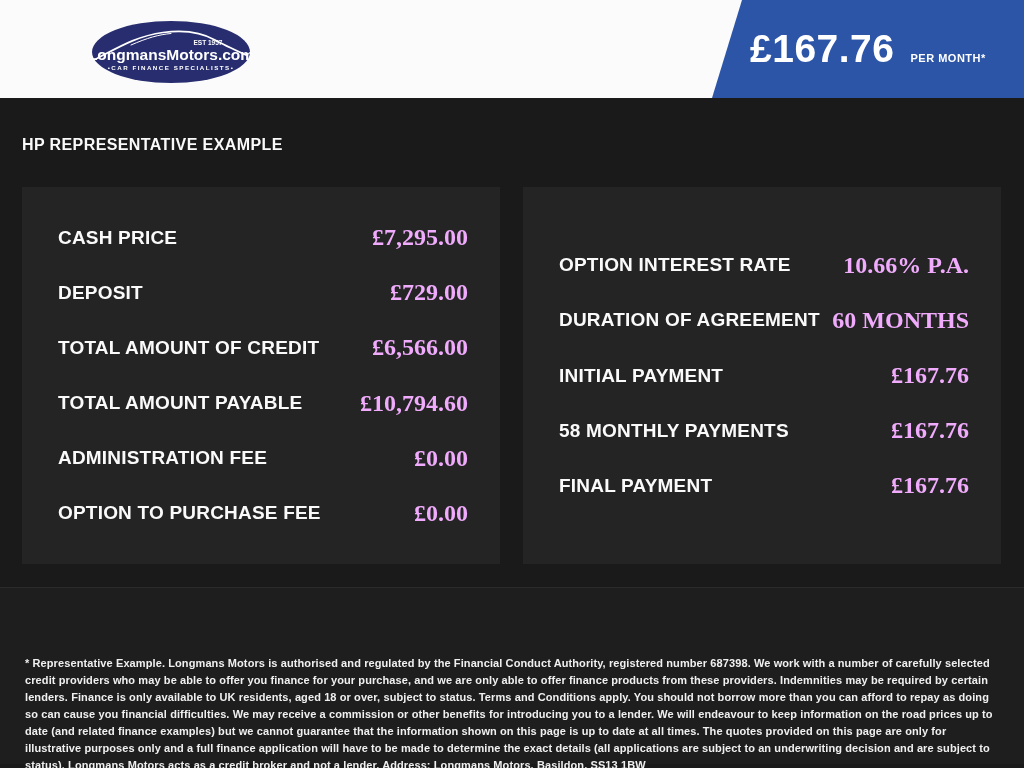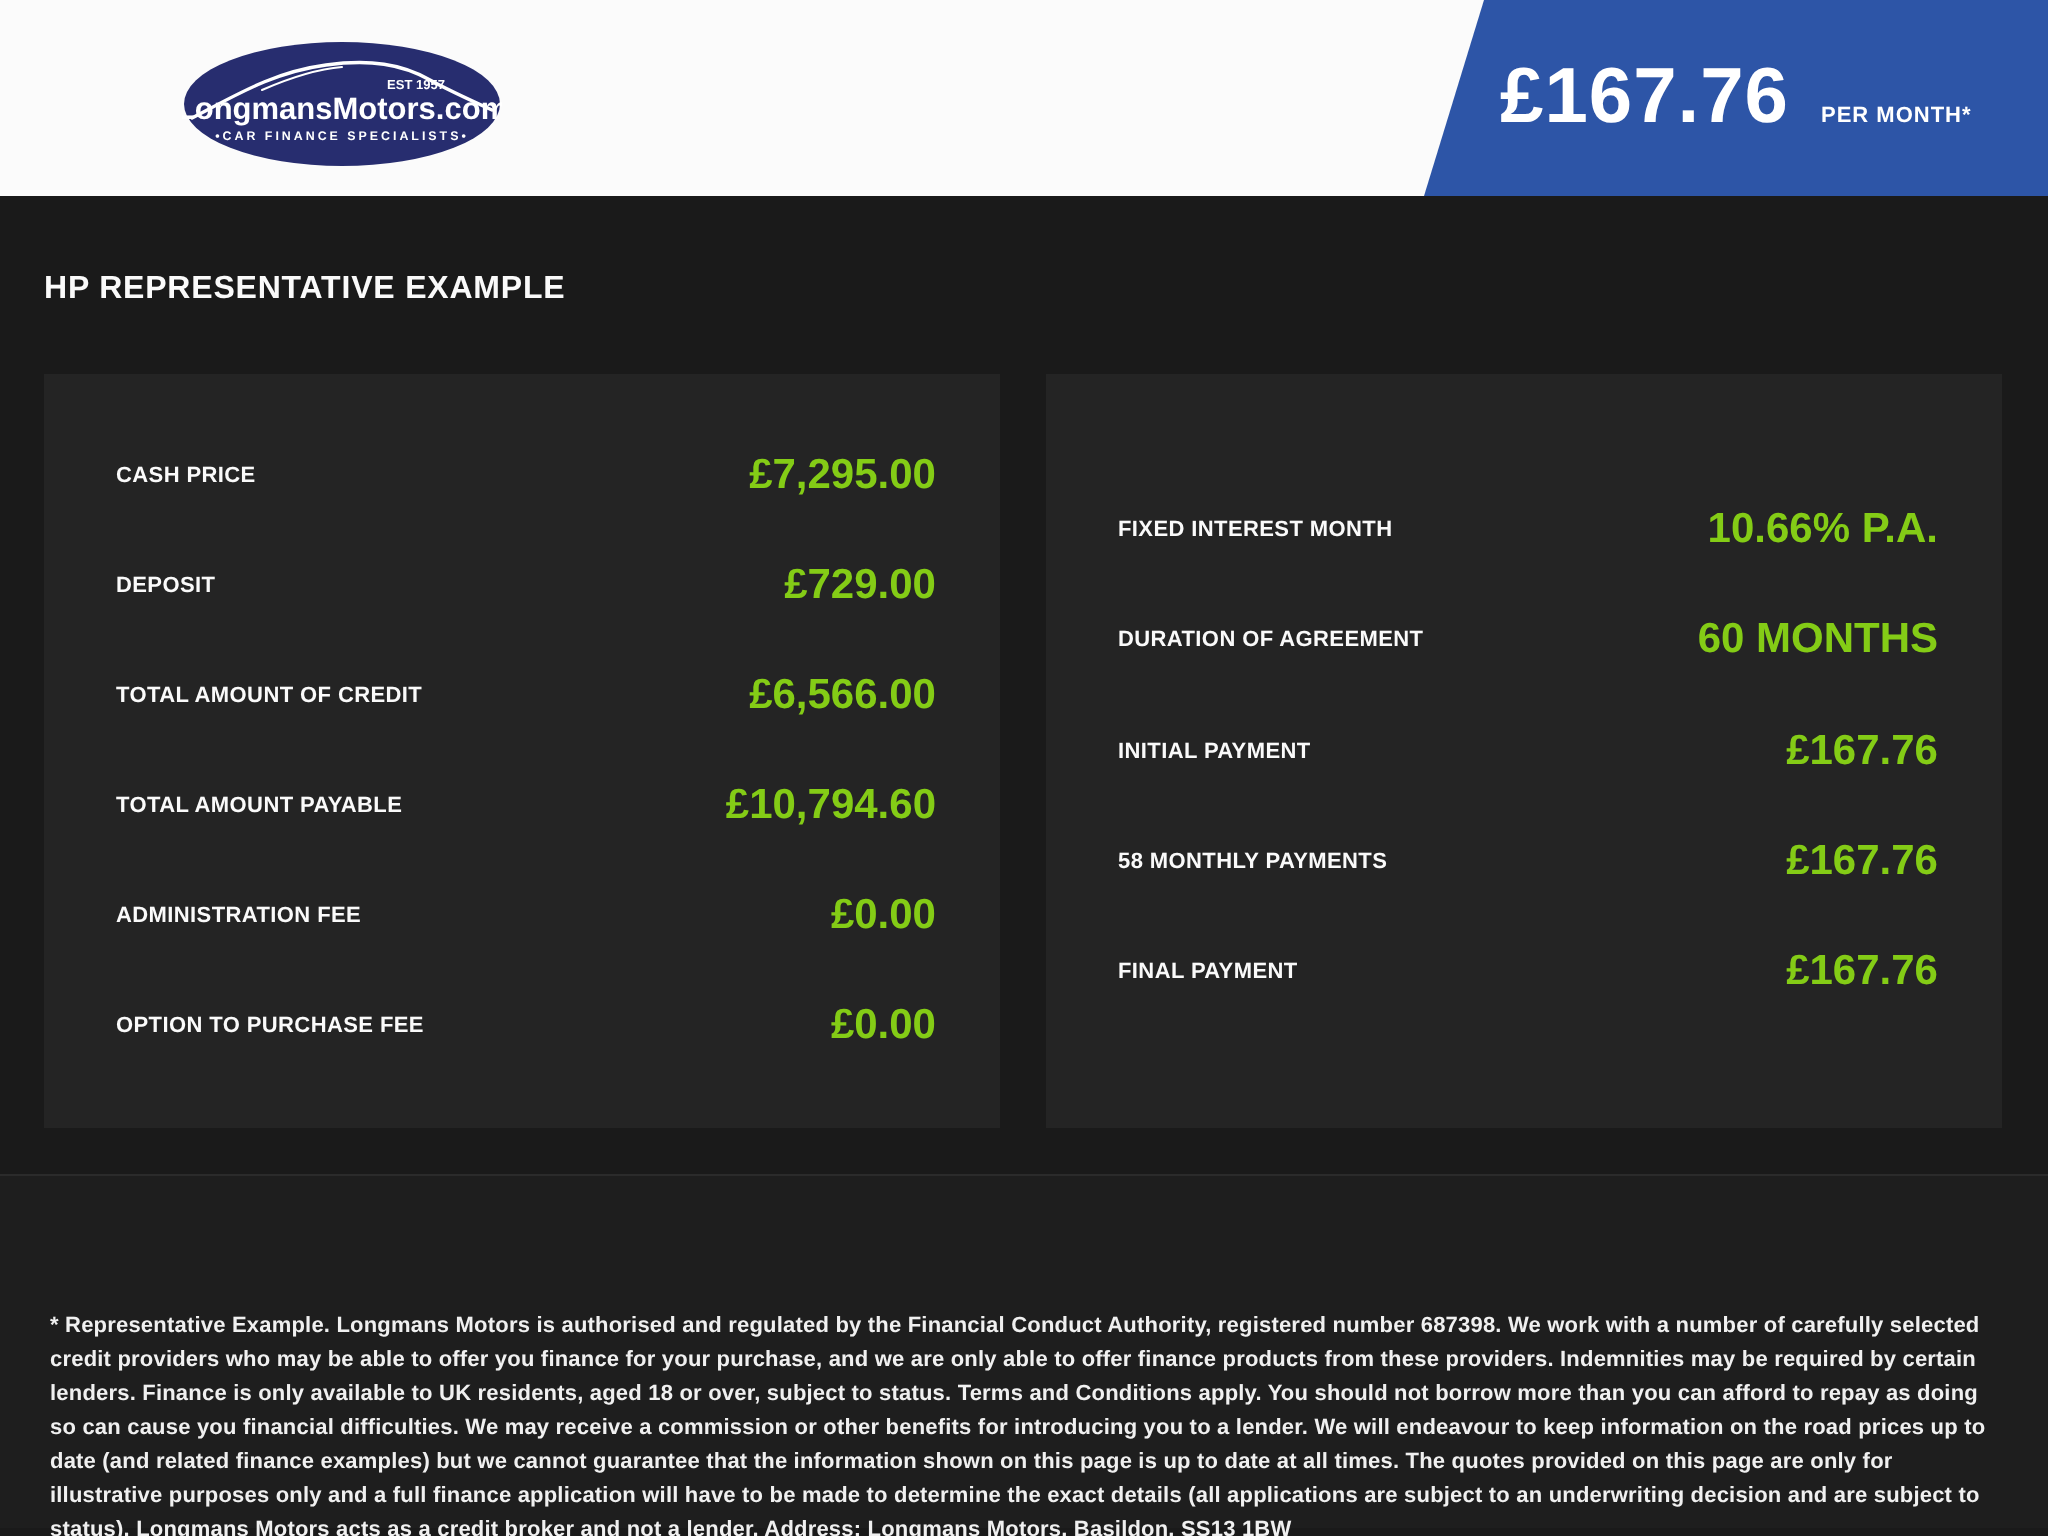--- a/index.html
+++ b/index.html
@@ -77,30 +77,30 @@
   .row {
     height: 55.2px;
     display: flex;
     align-items: center;
     justify-content: space-between;
     padding-left: 36px;
     padding-right: 32px;
   }
   .row-label {
     color: #fafafa;
-    font-size: 11px;
+    font-size: 19px;
     font-weight: bold;
     letter-spacing: 0.2px;
     white-space: nowrap;
   }
   .row-value {
-    color: #84cc16;
-    font-size: 21px;
+    color: #f0abfc;
+    font-size: 24px;
     font-weight: bold;
-    font-family: Liberation Sans, sans-serif;
+    font-family: Liberation Serif, serif;
     white-space: nowrap;
   }
 
   
   .footer {
     margin-top: 23px;
     width: 1024px;
     height: 177px;
     background: #1e1e1e;
     border-top: 1px solid #2b2b2b;
@@ -159,21 +159,21 @@
           <span class="row-label">ADMINISTRATION FEE</span>
           <span class="row-value">£0.00</span>
         </div>
         <div class="row">
           <span class="row-label">OPTION TO PURCHASE FEE</span>
           <span class="row-value">£0.00</span>
         </div>
       </div>
     <div class="panel">
         <div class="row">
-          <span class="row-label">FIXED INTEREST MONTH</span>
+          <span class="row-label">OPTION INTEREST RATE</span>
           <span class="row-value">10.66% P.A.</span>
         </div>
         <div class="row">
           <span class="row-label">DURATION OF AGREEMENT</span>
           <span class="row-value">60 MONTHS</span>
         </div>
         <div class="row">
           <span class="row-label">INITIAL PAYMENT</span>
           <span class="row-value">£167.76</span>
         </div>

